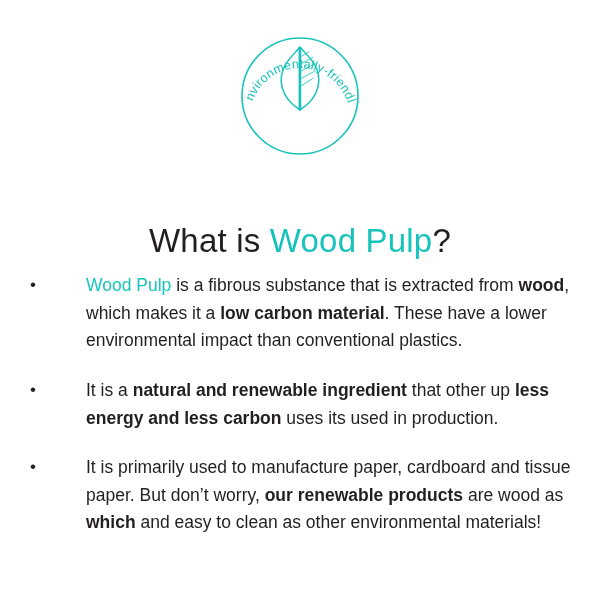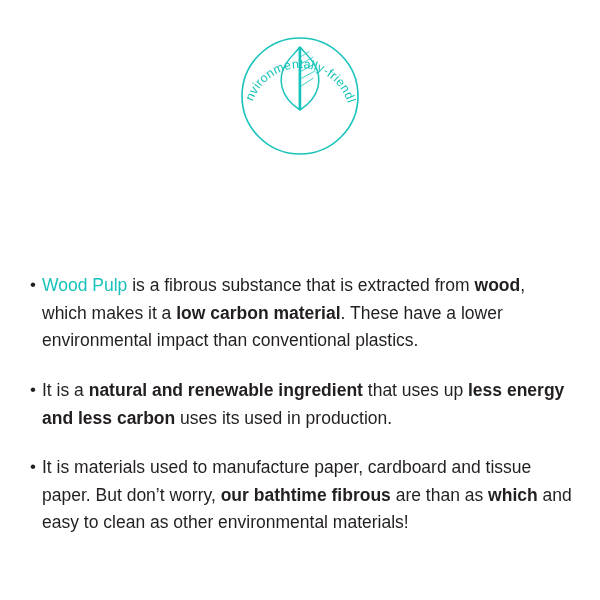--- a/index.html
+++ b/index.html
@@ -75,20 +75,21 @@
   .dot {
     flex: 0 0 auto;
     width: 12px;
     margin-top: 0px;
     font-size: 17px;
     line-height: 1.58;
     color: #231f20;
   }
   .btext {
     flex: 1 1 auto;
+    margin-left: 44px;
   }
   .btext b {
     font-weight: 700;
   }
   .btext .accent {
     color: #17c3ba;
   }
 </style>
 </head>
 <body>
@@ -119,29 +120,32 @@
             <path d="M71.5,92 L85,84" transform="translate(0,-36) scale(1,0.92) translate(0,4)"></path>
             <path d="M71.5,84 L85,76" transform="translate(0,-36) scale(1,0.92) translate(0,4)"></path>
             <path d="M71.5,76 L83,69" transform="translate(0,-36) scale(1,0.92) translate(0,4)"></path>
             <path d="M71.5,68 L79,63" transform="translate(0,-36) scale(1,0.92) translate(0,4)"></path>
           </g>
         </g>
       </svg>
     </div>
   </div>
 
+  <h1 class="heading">
+    <span>What is </span><span class="accent">Wood Pulp</span><span>?</span>
+  </h1>
 
   <div class="bullets">
     <div class="bullet">
       <span class="dot">•</span>
       <span class="btext"><span class="accent">Wood Pulp</span><span> is a fibrous substance that is extracted from </span><b>wood</b><span>, which makes it a </span><b>low carbon material</b><span>. These have a lower environmental impact than conventional plastics.</span></span>
     </div>
     <div class="bullet">
       <span class="dot">•</span>
-      <span class="btext"><span>It is a </span><b>natural and renewable ingredient</b><span> that uses up </span><b>less energy and less carbon</b><span> uses its used in production.</span></span>
+      <span class="btext"><span>It is a </span><b>natural and renewable ingredient</b><span> that other up </span><b>less energy and less carbon</b><span> uses its used in production.</span></span>
     </div>
     <div class="bullet">
       <span class="dot">•</span>
-      <span class="btext"><span>It is materials used to manufacture paper, cardboard and tissue paper. But don’t worry, </span><b>our bathtime fibrous</b><span> are than as </span><b>which</b><span> and easy to clean as other environmental materials!</span></span>
+      <span class="btext"><span>It is primarily used to manufacture paper, cardboard and tissue paper. But don’t worry, </span><b>our renewable products</b><span> are wood as </span><b>which</b><span> and easy to clean as other environmental materials!</span></span>
     </div>
   </div>
 
 </div>
 
 </body></html>

